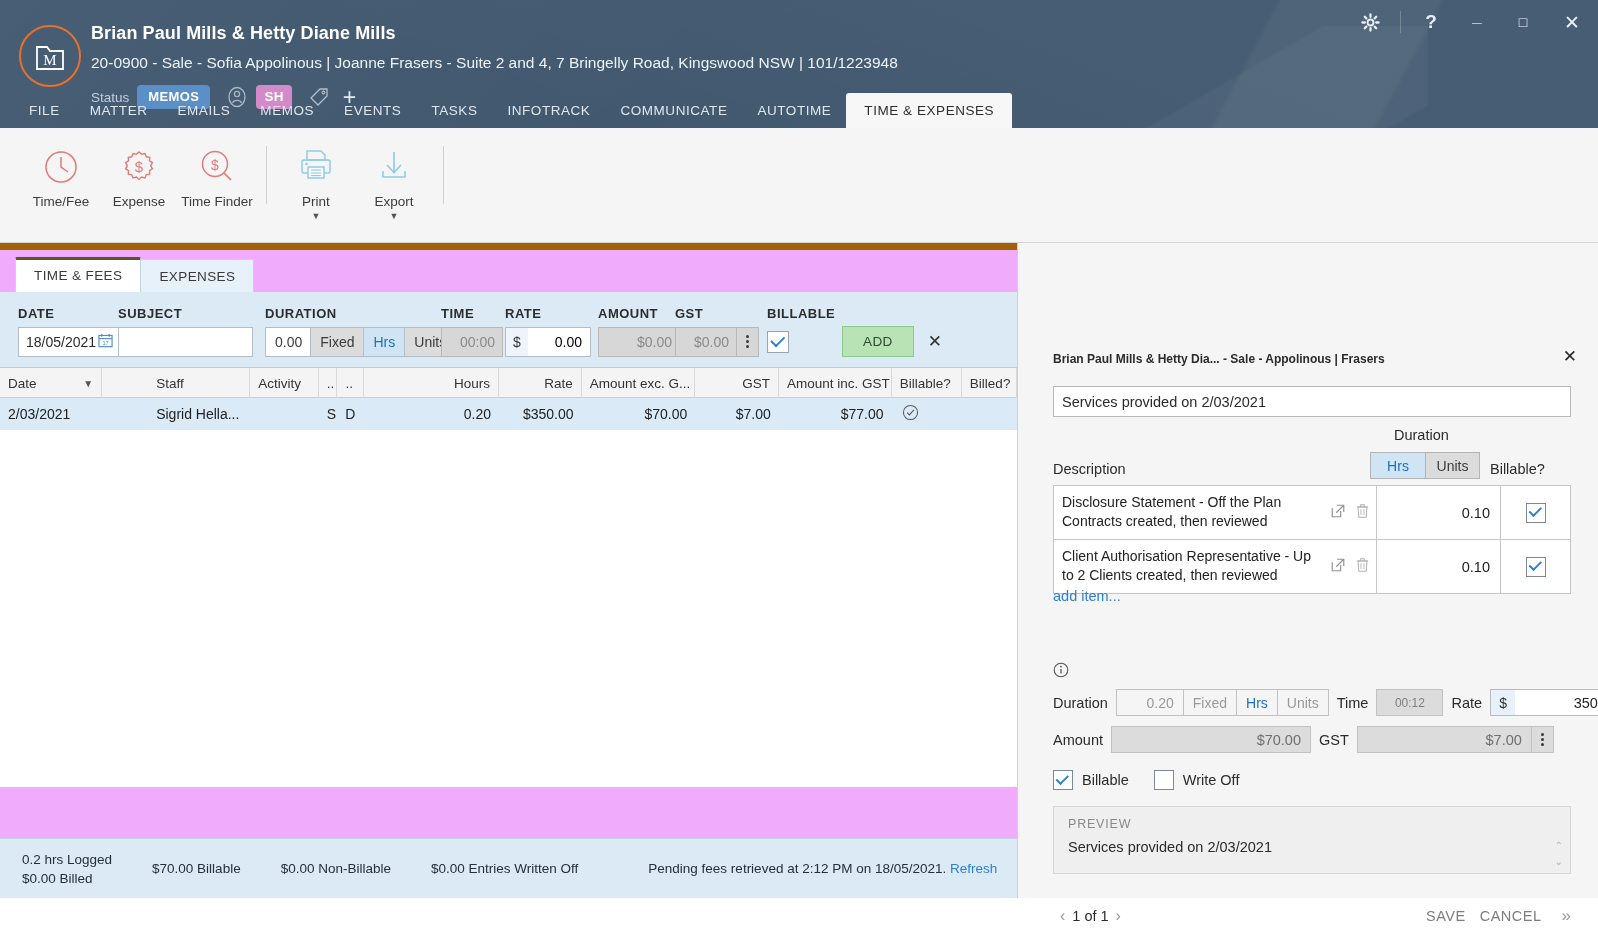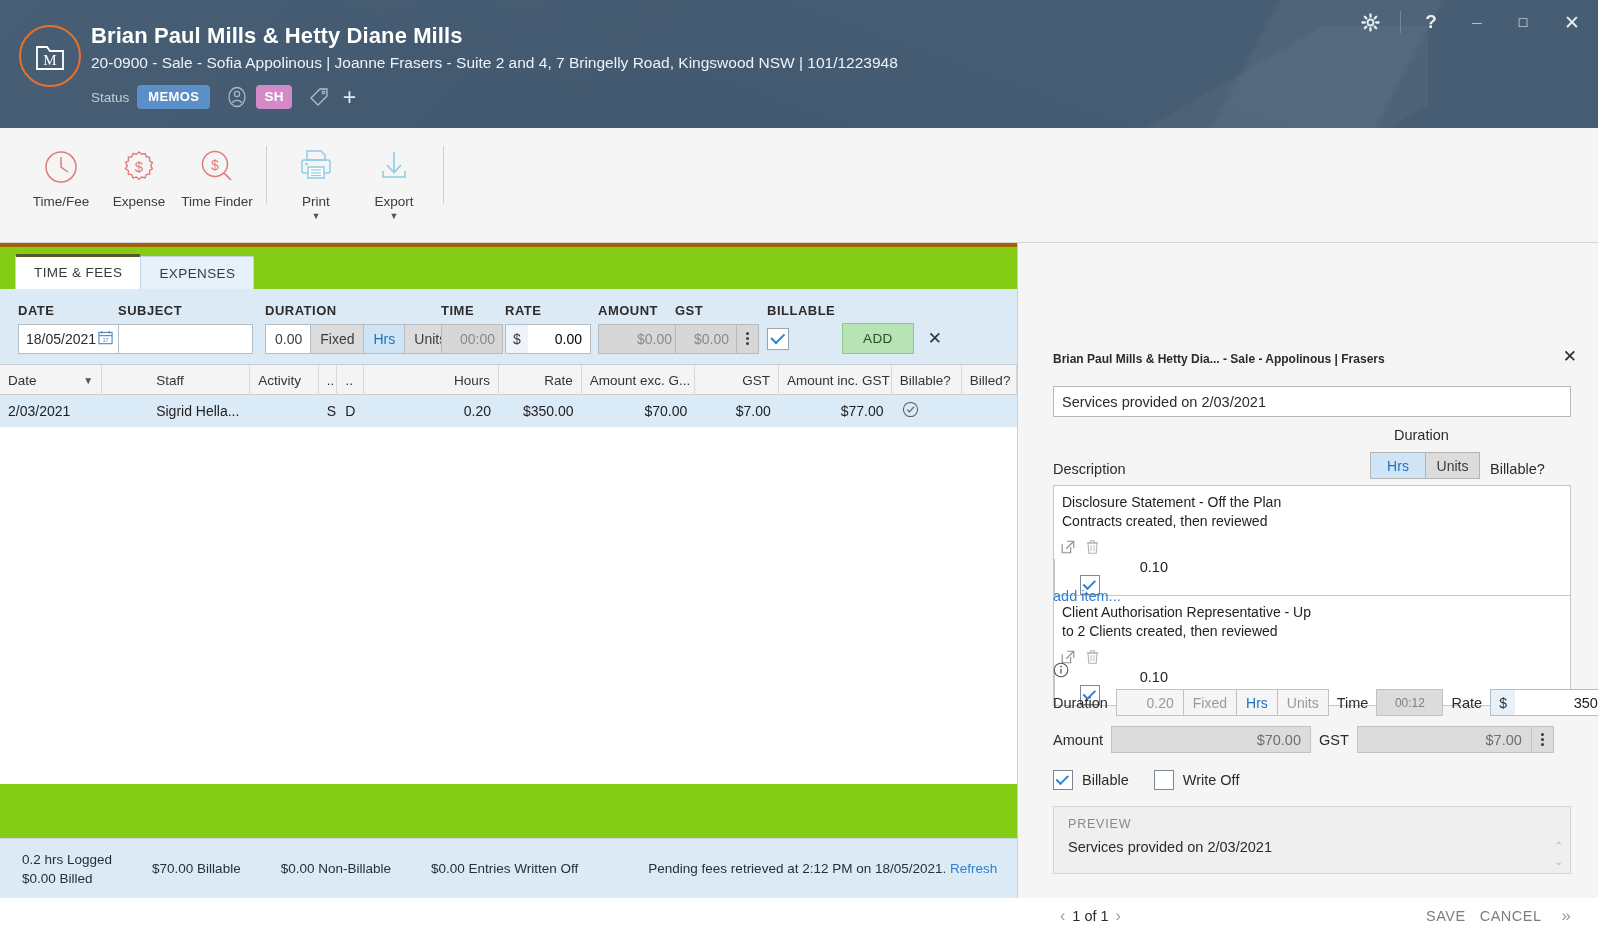--- a/index.html
+++ b/index.html
@@ -35,21 +35,21 @@
   .matter-badge {
     position: absolute; left: 19px; top: 25px;
     width: 62px; height: 62px;
     border: 2px solid #e8702a; border-radius: 50%;
     display: flex; align-items: center; justify-content: center;
   }
   .matter-badge svg { display: block; }
 
   .hdr-title {
     position: absolute; left: 91px; top: 23px;
-    font-size: 22px; font-weight: bold; letter-spacing: .1px;
+    font-size: 18px; font-weight: bold; letter-spacing: .1px;
     color: #ffffff; white-space: nowrap;
   }
   .hdr-sub {
     position: absolute; left: 91px; top: 54px;
     font-size: 15.5px; color: #eef2f6; white-space: nowrap;
   }
   .hdr-statusrow {
     position: absolute; left: 91px; top: 85px;
     display: flex; align-items: center; gap: 8px;
   }
@@ -109,22 +109,22 @@
   .rb-lbl { font-size: 13.5px; color: #3c3c3c; text-align: center; line-height: 17px; margin-top: 3px; }
   .rb-caret { font-size: 9px; color: #555; line-height: 10px; margin-top: 1px; }
   .rb-sep { width: 1px; height: 58px; background: #d0d0d0; margin: 6px 10px 0; }
 
   
   .main {
     position: relative; height: 655px; display: flex;
     background: #d9e6f2;
   }
   .leftpane {
-    width: 1017px; background: #84cc16; position: relative;
-    border-top: 4px solid #a16207;
+    width: 1017px; background: #f0abfc; position: relative;
+    border-top: 7px solid #a16207;
   }
 
   
   .subtabs { display: flex; align-items: flex-end; height: 42px; padding-left: 15px; }
   .subtab {
     font-size: 13.5px; letter-spacing: .4px; color: #3a3a3a;
     padding: 0 18px; height: 33px; line-height: 33px;
     background: #e7f1fa; border: 1px solid #c3d3e1; border-bottom: none;
     border-radius: 2px 2px 0 0; margin-right: -1px;
   }
@@ -236,21 +236,21 @@
 
   .rp-dur-label { position: absolute; left: 1394px; top: 427px; font-size: 14.5px; color: #2b2b2b; }
   .rp-seg { position: absolute; left: 1370px; top: 452px; display: flex; height: 27px; }
   .rp-seg > div { border: 1px solid #b4b4b4; height: 27px; display: flex; align-items: center; justify-content: center; font-size: 14px; width: 55px; background: #dcdcdc; color: #3b3b3b; }
   .rp-seg > div.on { background: #cfe5f5; color: #1f6fc4; border-right: none; }
 
   .rp-col-desc { position: absolute; left: 33px; top: 461px; font-size: 14.5px; color: #2b2b2b; }
   .rp-col-bill { position: absolute; left: 1490px; top: 461px; font-size: 14.5px; color: #2b2b2b; }
 
   .itemtable { position: absolute; left: 33px; top: 485px; width: 518px; border: 1px solid #c6c6c6; border-bottom: none; }
-  .itemrow { display: flex; border-bottom: 1px solid #c6c6c6; background: #fff; flex-direction: column; }
+  .itemrow { display: flex; border-bottom: 1px solid #c6c6c6; background: #fff; }
   .it-desc { width: 270px; font-size: 14px; color: #222; padding: 7px 8px 8px; line-height: 19px; }
   .it-icons { width: 52px; display: flex; align-items: center; justify-content: center; gap: 9px; }
   .it-dur { width: 124px; border-left: 1px solid #c6c6c6; display: flex; align-items: center; justify-content: flex-end; padding-right: 10px; font-size: 14.5px; color: #222; }
   .it-bill { width: 70px; border-left: 1px solid #c6c6c6; display: flex; align-items: center; justify-content: center; }
   .cb2 { width: 20px; height: 20px; border: 1px solid #7d8892; background: #fff; display: flex; align-items: center; justify-content: center; }
   .cb2.checked::after { content: ""; width: 10px; height: 5px; border-left: 2.4px solid #2a7fd4; border-bottom: 2.4px solid #2a7fd4; transform: rotate(-45deg) translate(1px, -2px); }
 
   .additem { position: absolute; left: 33px; top: 588px; font-size: 14.5px; color: #2f7fd0; }
 
   .rp-info { position: absolute; left: 33px; top: 662px; font-size: 14.5px; color: #2b2b2b; display: flex; align-items: center; gap: 7px; white-space: nowrap; }
@@ -342,20 +342,32 @@
         </g>
       </svg>
     </div>
     <div class="wb-sep"></div>
     <div class="wb wb-help">?</div>
     <div class="wb wb-min">_</div>
     <div class="wb wb-max">□</div>
     <div class="wb wb-close">✕</div>
   </div>
 
+  <div class="navtabs">
+    <div class="navtab">FILE</div>
+    <div class="navtab">MATTER</div>
+    <div class="navtab">EMAILS</div>
+    <div class="navtab">MEMOS</div>
+    <div class="navtab">EVENTS</div>
+    <div class="navtab">TASKS</div>
+    <div class="navtab">INFOTRACK</div>
+    <div class="navtab">COMMUNICATE</div>
+    <div class="navtab">AUTOTIME</div>
+    <div class="navtab active">TIME &amp; EXPENSES</div>
+  </div>
 </div>
 
 <div class="ribbon">
 
   <div class="rb-item">
     <div class="rb-ico">
       <svg width="40" height="40" viewBox="0 0 40 40">
         <circle cx="20" cy="20" r="15" fill="none" stroke="#e07b7b" stroke-width="1.5"></circle>
         <path d="M20 10 L20 20 L27 25" fill="none" stroke="#e07b7b" stroke-width="1.5"></path>
       </svg>

